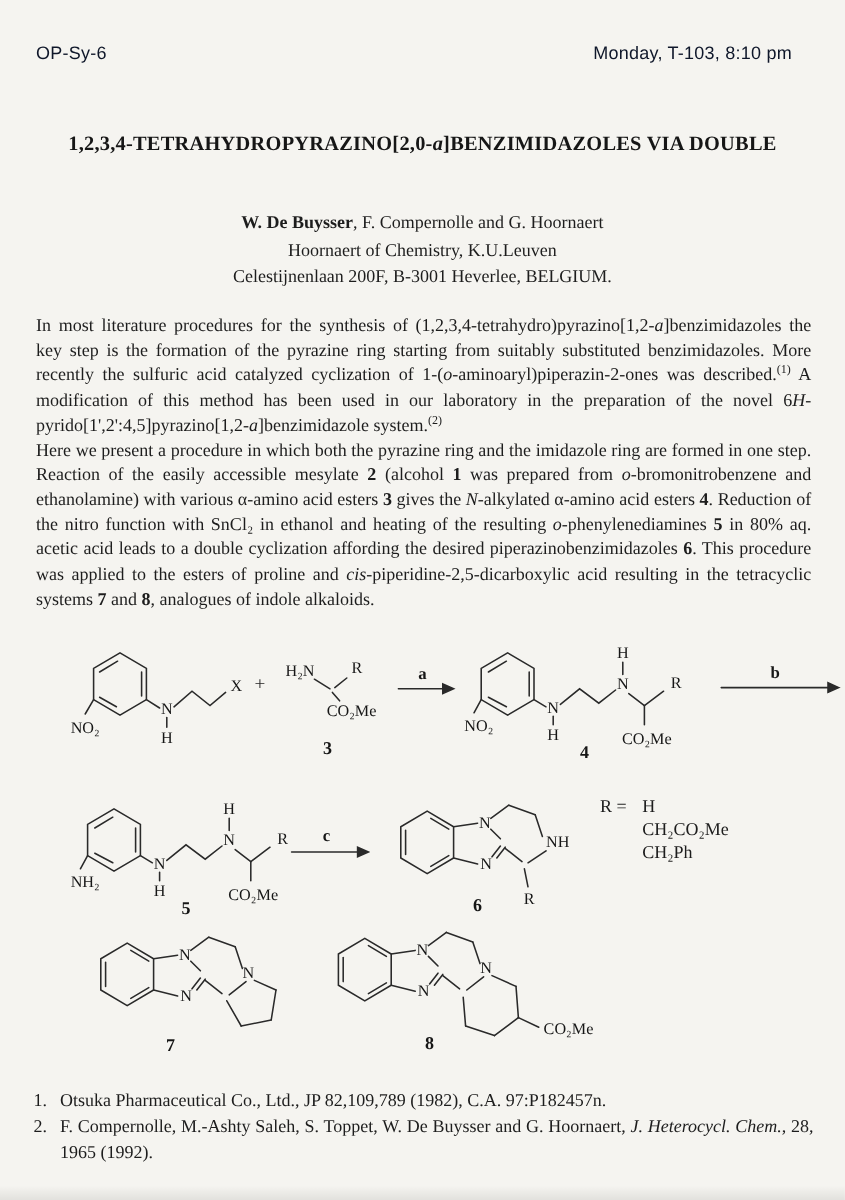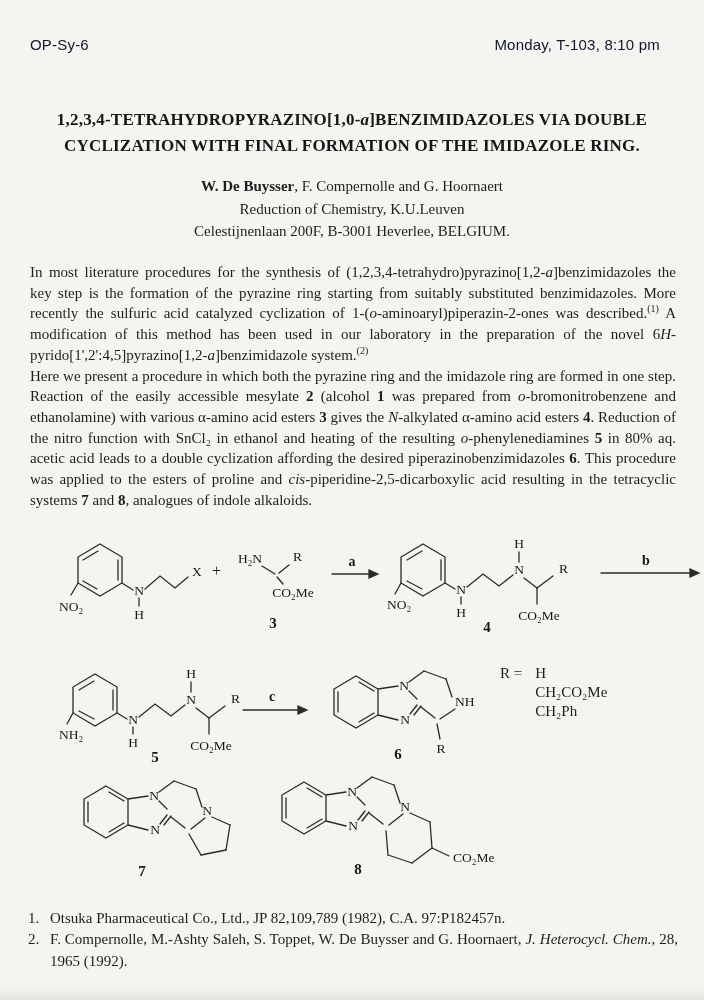--- a/index.html
+++ b/index.html
@@ -45,27 +45,26 @@
 </style>
 </head>
 <body>
 
 <div class="page">
 
   <div class="hdr hdr-left">OP-Sy-6</div>
   <div class="hdr hdr-right">Monday, T-103, 8:10 pm</div>
 
   <div class="title">
-    <div><span>1,2,3,4-TETRAHYDROPYRAZINO[1,0-</span><span style="font-style: italic;">a</span><span>]BENZIMIDAZOLES VIA DOUBLE</span></div>
-    <div><span>CYCLIZATION WITH FINAL FORMATION OF THE IMIDAZOLE RING.</span></div>
+    <div><span>1,2,3,4-TETRAHYDROPYRAZINO[2,0-</span><span style="font-style: italic;">a</span><span>]BENZIMIDAZOLES VIA DOUBLE</span></div>
   </div>
 
   <div class="authors">
     <div><span style="font-weight: bold;">W. De Buysser</span><span>, F. Compernolle and G. Hoornaert</span></div>
-    <div>Reduction of Chemistry, K.U.Leuven</div>
+    <div>Hoornaert of Chemistry, K.U.Leuven</div>
     <div>Celestijnenlaan 200F, B-3001 Heverlee, BELGIUM.</div>
   </div>
 
   <div class="abstract">
     <p><span>In most literature procedures for the synthesis of (1,2,3,4-tetrahydro)pyrazino[1,2-</span><span style="font-style: italic;">a</span><span>]benzimidazoles the key step is the formation of the pyrazine ring starting from suitably substituted benzimidazoles. More recently the sulfuric acid catalyzed cyclization of 1-(</span><span style="font-style: italic;">o</span><span>-aminoaryl)piperazin-2-ones was described.</span><sup>(1)</sup><span> A modification of this method has been used in our laboratory in the preparation of the novel 6</span><span style="font-style: italic;">H</span><span>-pyrido[1',2':4,5]pyrazino[1,2-</span><span style="font-style: italic;">a</span><span>]benzimidazole system.</span><sup>(2)</sup></p>
     <p><span>Here we present a procedure in which both the pyrazine ring and the imidazole ring are formed in one step. Reaction of the easily accessible mesylate </span><span style="font-weight: bold;">2</span><span> (alcohol </span><span style="font-weight: bold;">1</span><span> was prepared from </span><span style="font-style: italic;">o</span><span>-bromonitrobenzene and ethanolamine) with various α-amino acid esters </span><span style="font-weight: bold;">3</span><span> gives the </span><span style="font-style: italic;">N</span><span>-alkylated α-amino acid esters </span><span style="font-weight: bold;">4</span><span>. Reduction of the nitro function with SnCl₂ in ethanol and heating of the resulting </span><span style="font-style: italic;">o</span><span>-phenylenediamines </span><span style="font-weight: bold;">5</span><span> in 80% aq. acetic acid leads to a double cyclization affording the desired piperazinobenzimidazoles </span><span style="font-weight: bold;">6</span><span>. This procedure was applied to the esters of proline and </span><span style="font-style: italic;">cis</span><span>-piperidine-2,5-dicarboxylic acid resulting in the tetracyclic systems </span><span style="font-weight: bold;">7</span><span> and </span><span style="font-weight: bold;">8</span><span>, analogues of indole alkaloids.</span></p>
   </div>
 
   <div class="scheme">
 

